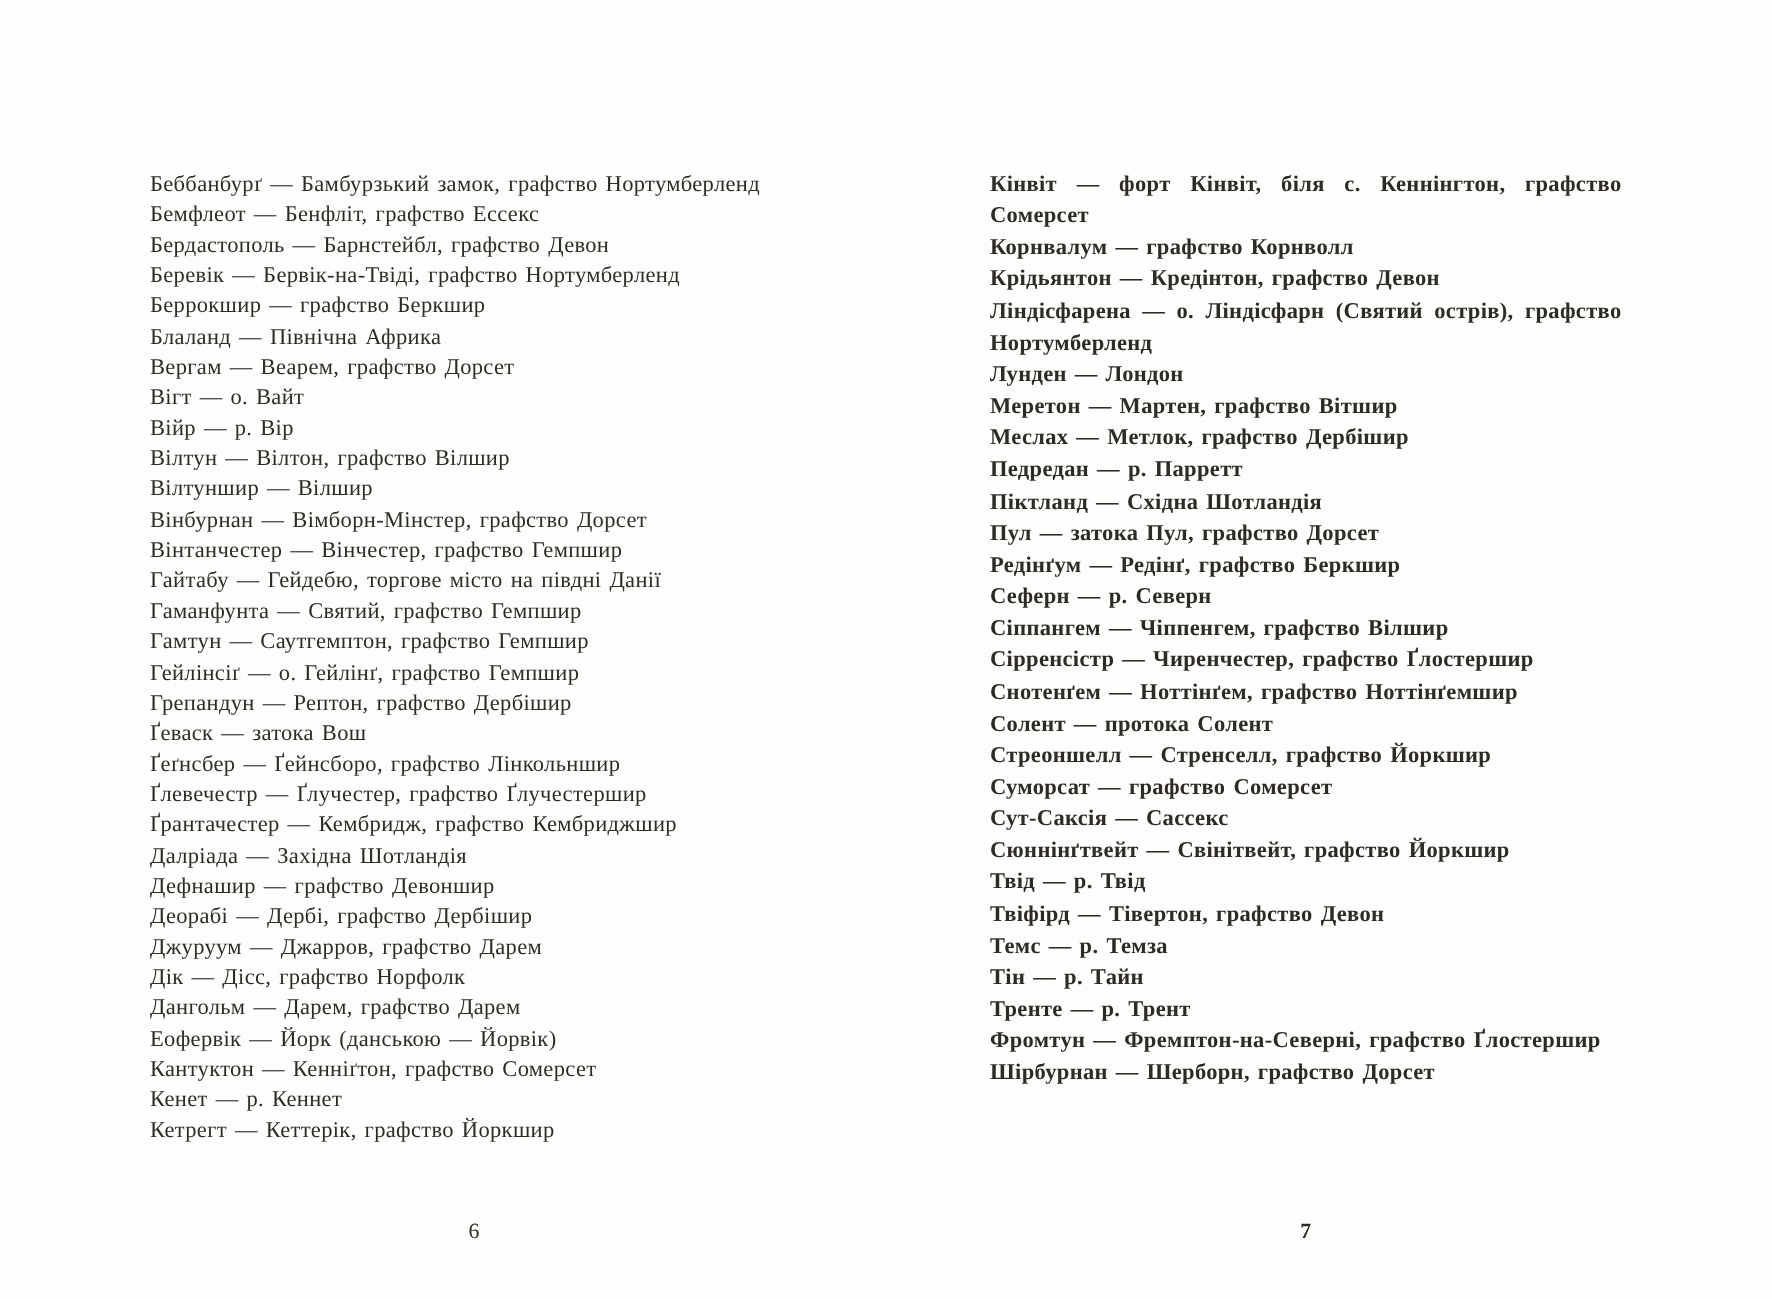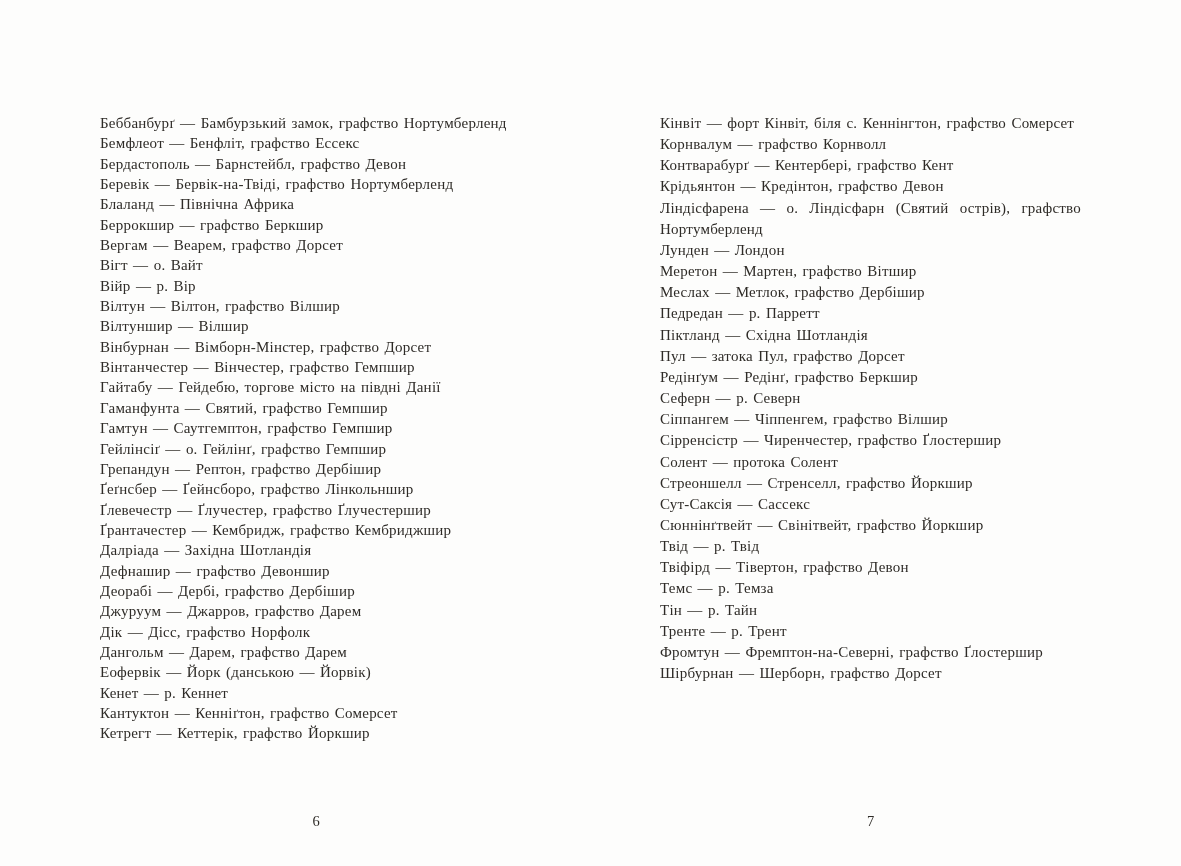--- a/index.html
+++ b/index.html
@@ -19,21 +19,21 @@
     position: relative;
     width: 1181px;
     height: 866px;
     margin-top: 35px;
   }
   .page {
     position: absolute;
     top: 78px;
   }
   .page-left  { left: 100px; width: 432px; }
-  .page-right { left: 660px; width: 421px; }
+  .page-right { left: 660px; width: 421px; font-weight: bold; }
   .glossary-list {
     font-size: 15px;
     letter-spacing: 0.015em;
     word-spacing: 0.09em;
   }
   .page-left  .glossary-list { line-height: 20.35px; }
   .page-right .glossary-list { line-height: 21.15px; }
   .entry {
     text-align: justify;
     text-align-last: left;
@@ -50,70 +50,72 @@
 <body>
 
 <div class="spread">
 
   <div class="page page-left">
     <div class="glossary-list">
         <div class="entry">Беббанбурґ — Бамбурзький замок, графство Нортумберленд</div>
         <div class="entry">Бемфлеот — Бенфліт, графство Ессекс</div>
         <div class="entry">Бердастополь — Барнстейбл, графство Девон</div>
         <div class="entry">Беревік — Бервік-на-Твіді, графство Нортумберленд</div>
+        <div class="entry">Беррокшир — графство Беркшир</div>
         <div class="entry">Блаланд — Північна Африка</div>
-        <div class="entry">Беррокшир — графство Беркшир</div>
         <div class="entry">Вергам — Веарем, графство Дорсет</div>
         <div class="entry">Вігт — о. Вайт</div>
         <div class="entry">Війр — р. Вір</div>
         <div class="entry">Вілтун — Вілтон, графство Вілшир</div>
         <div class="entry">Вілтуншир — Вілшир</div>
         <div class="entry">Вінбурнан — Вімборн-Мінстер, графство Дорсет</div>
         <div class="entry">Вінтанчестер — Вінчестер, графство Гемпшир</div>
         <div class="entry">Гайтабу — Гейдебю, торгове місто на півдні Данії</div>
         <div class="entry">Гаманфунта — Святий, графство Гемпшир</div>
         <div class="entry">Гамтун — Саутгемптон, графство Гемпшир</div>
         <div class="entry">Гейлінсіґ — о. Гейлінґ, графство Гемпшир</div>
         <div class="entry">Грепандун — Рептон, графство Дербішир</div>
+        <div class="entry">Ґеваск — затока Вош</div>
         <div class="entry">Ґеґнсбер — Ґейнсборо, графство Лінкольншир</div>
         <div class="entry">Ґлевечестр — Ґлучестер, графство Ґлучестершир</div>
         <div class="entry">Ґрантачестер — Кембридж, графство Кембриджшир</div>
         <div class="entry">Далріада — Західна Шотландія</div>
         <div class="entry">Дефнашир — графство Девоншир</div>
         <div class="entry">Деорабі — Дербі, графство Дербішир</div>
         <div class="entry">Джуруум — Джарров, графство Дарем</div>
         <div class="entry">Дік — Дісс, графство Норфолк</div>
         <div class="entry">Дангольм — Дарем, графство Дарем</div>
         <div class="entry">Еофервік — Йорк (данською — Йорвік)</div>
+        <div class="entry">Кантуктон — Кенніґтон, графство Сомерсет</div>
         <div class="entry">Кенет — р. Кеннет</div>
-        <div class="entry">Кантуктон — Кенніґтон, графство Сомерсет</div>
         <div class="entry">Кетрегт — Кеттерік, графство Йоркшир</div>
       </div>
     <div class="page-number">6</div>
   </div>
 
   <div class="page page-right">
     <div class="glossary-list">
         <div class="entry">Кінвіт — форт Кінвіт, біля с. Кеннінгтон, графство Сомерсет</div>
         <div class="entry">Корнвалум — графство Корнволл</div>
-        <div class="entry">Контварабурґ — Кентербері, графство Кент</div>
         <div class="entry">Крідьянтон — Кредінтон, графство Девон</div>
         <div class="entry">Ліндісфарена — о. Ліндісфарн (Святий острів), графство Нортумберленд</div>
         <div class="entry">Лунден — Лондон</div>
         <div class="entry">Меретон — Мартен, графство Вітшир</div>
         <div class="entry">Меслах — Метлок, графство Дербішир</div>
         <div class="entry">Педредан — р. Парретт</div>
         <div class="entry">Піктланд — Східна Шотландія</div>
         <div class="entry">Пул — затока Пул, графство Дорсет</div>
         <div class="entry">Редінґум — Редінґ, графство Беркшир</div>
         <div class="entry">Сеферн — р. Северн</div>
         <div class="entry">Сіппангем — Чіппенгем, графство Вілшир</div>
         <div class="entry">Сірренсістр — Чиренчестер, графство Ґлостершир</div>
+        <div class="entry">Снотенґем — Ноттінґем, графство Ноттінґемшир</div>
         <div class="entry">Солент — протока Солент</div>
         <div class="entry">Стреоншелл — Стренселл, графство Йоркшир</div>
+        <div class="entry">Суморсат — графство Сомерсет</div>
         <div class="entry">Сут-Саксія — Сассекс</div>
         <div class="entry">Сюннінґтвейт — Свінітвейт, графство Йоркшир</div>
         <div class="entry">Твід — р. Твід</div>
         <div class="entry">Твіфірд — Тівертон, графство Девон</div>
         <div class="entry">Темс — р. Темза</div>
         <div class="entry">Тін — р. Тайн</div>
         <div class="entry">Тренте — р. Трент</div>
         <div class="entry">Фромтун — Фремптон-на-Северні, графство Ґлостершир</div>
         <div class="entry">Шірбурнан — Шерборн, графство Дорсет</div>
       </div>

